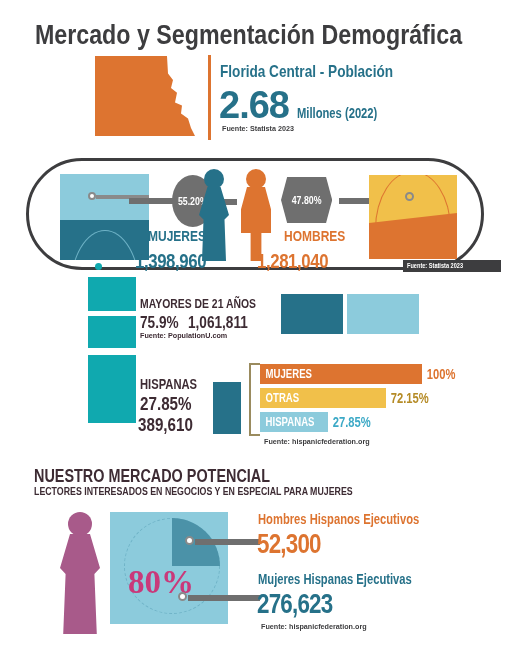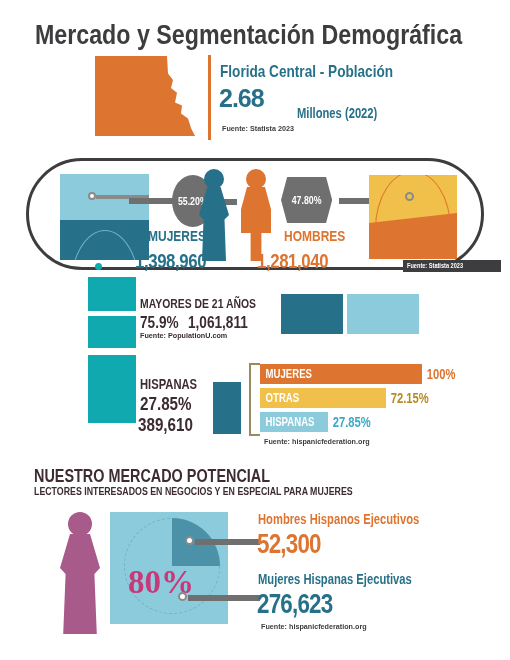--- a/index.html
+++ b/index.html
@@ -31,21 +31,21 @@
   #fl-map {
     position:absolute; left:95px; top:56px; width:100px; height:80px;
     background:#dd7430;
     clip-path: polygon(0% 0%, 72% 0%, 73% 22%, 78% 30%, 76% 40%,
                        82% 46%, 80% 58%, 87% 62%, 86% 72%, 93% 78%,
                        96% 90%, 100% 100%, 0% 100%);
   }
   #hdr-divider { position:absolute; left:208px; top:55px; width:3px; height:85px; background:#dd7430; }
 
   #pop-label { position:absolute; left:220px; top:62px; font-size:17px; color:#267189; }
-  #pop-number { position:absolute; left:219px; top:84px; font-size:25px; color:#267189;
+  #pop-number { position:absolute; left:219px; top:84px; font-size:38px; color:#267189;
                 font-family:"Liberation Sans", sans-serif; font-weight:700; letter-spacing:-1px; }
   #pop-unit { position:absolute; left:297px; top:105px; font-size:14px; color:#267189; }
   #pop-src { position:absolute; left:222px; top:124px; font-size:8px; color:#3d3d3f;
              transform:scaleX(0.9); transform-origin:left top; }
 
   
   #gender-band {
     position:absolute; left:26px; top:158px; width:458px; height:112px;
     border:3px solid #3d3d3f; border-radius:56px; background:#fff;
   }

